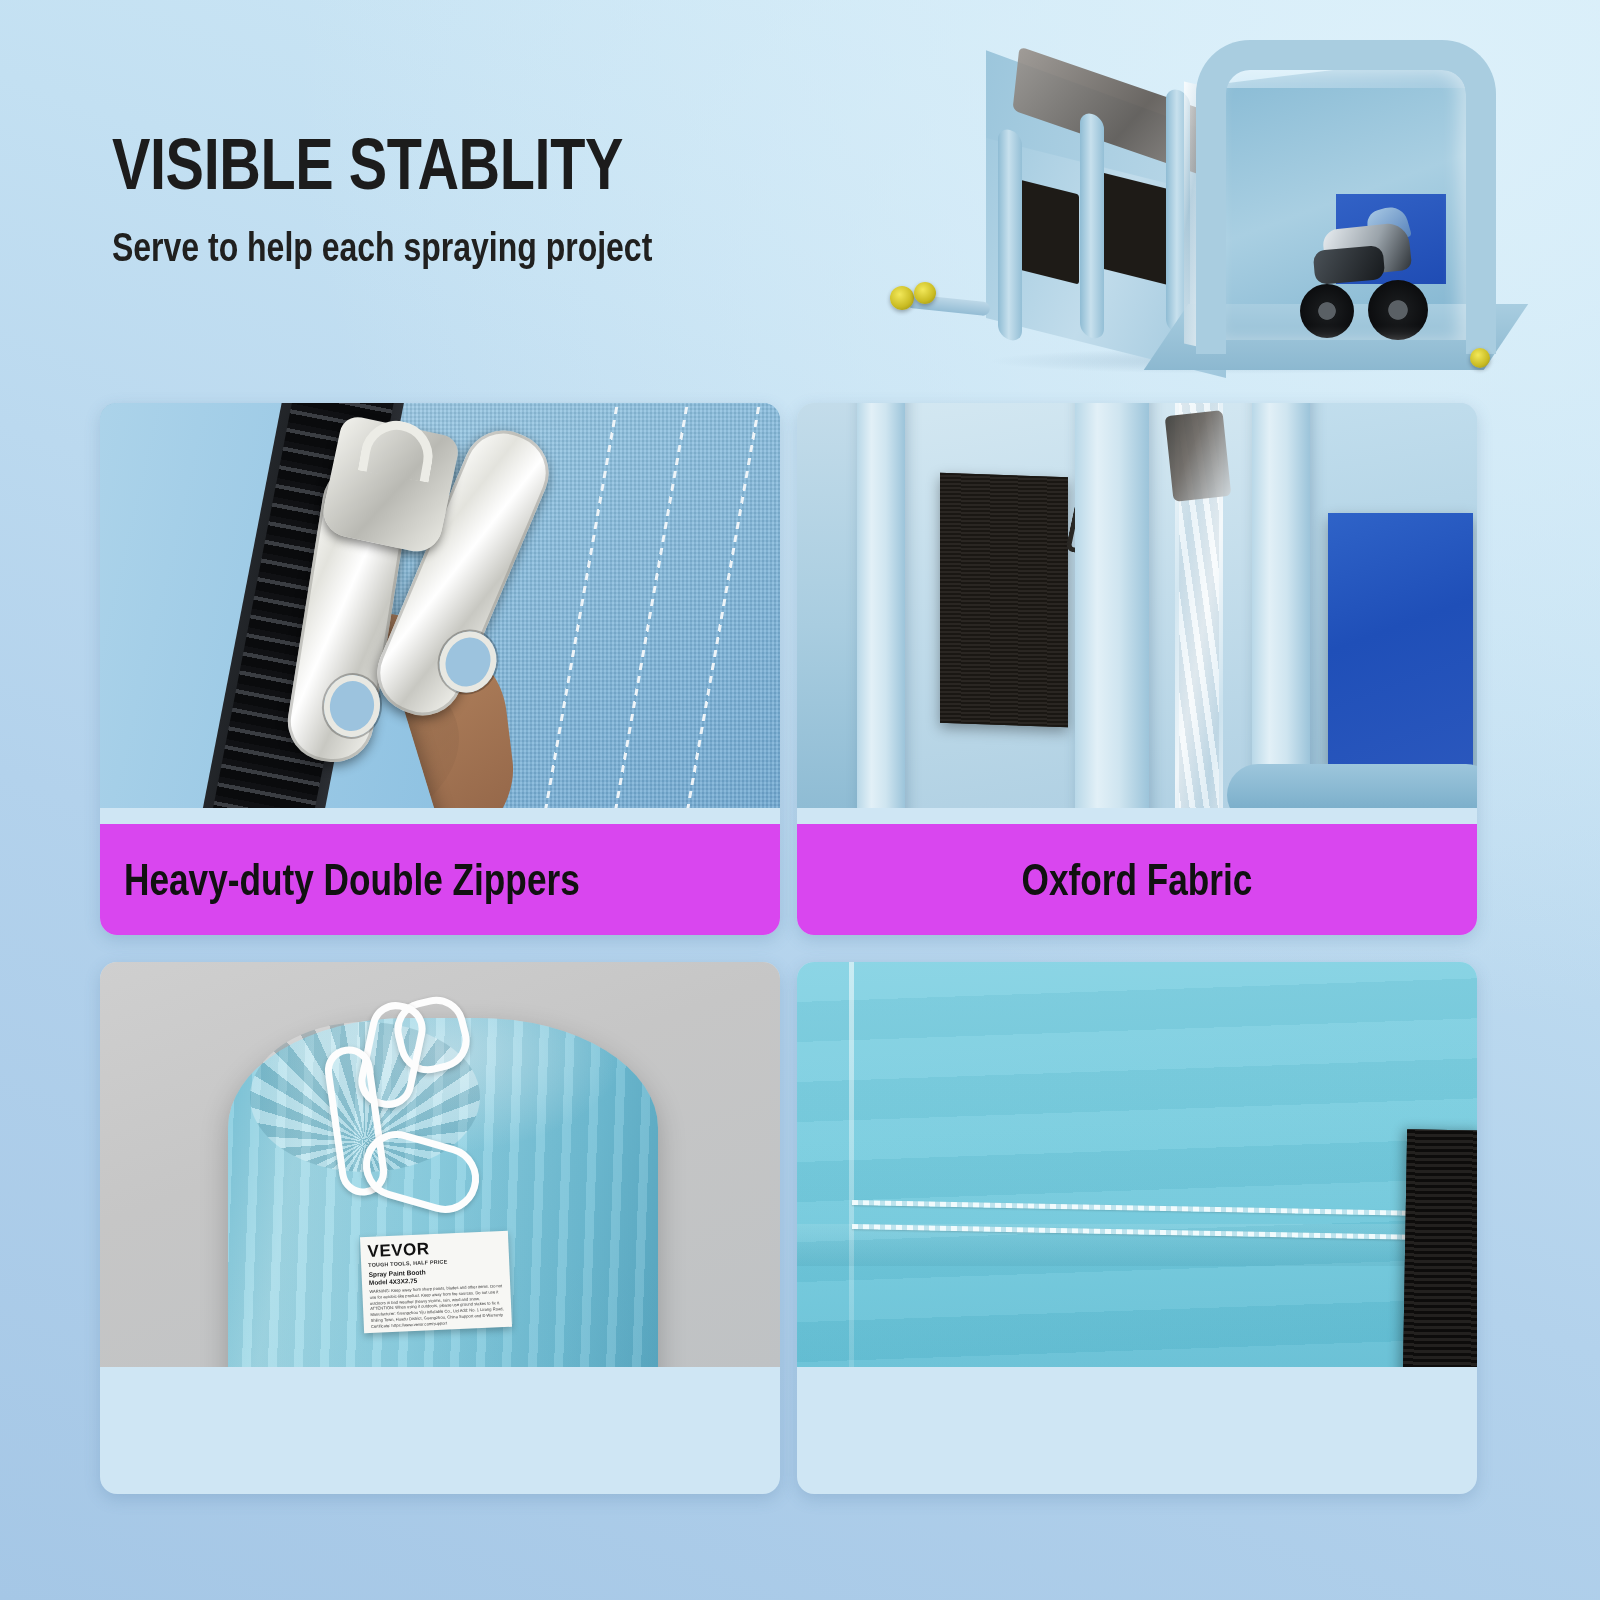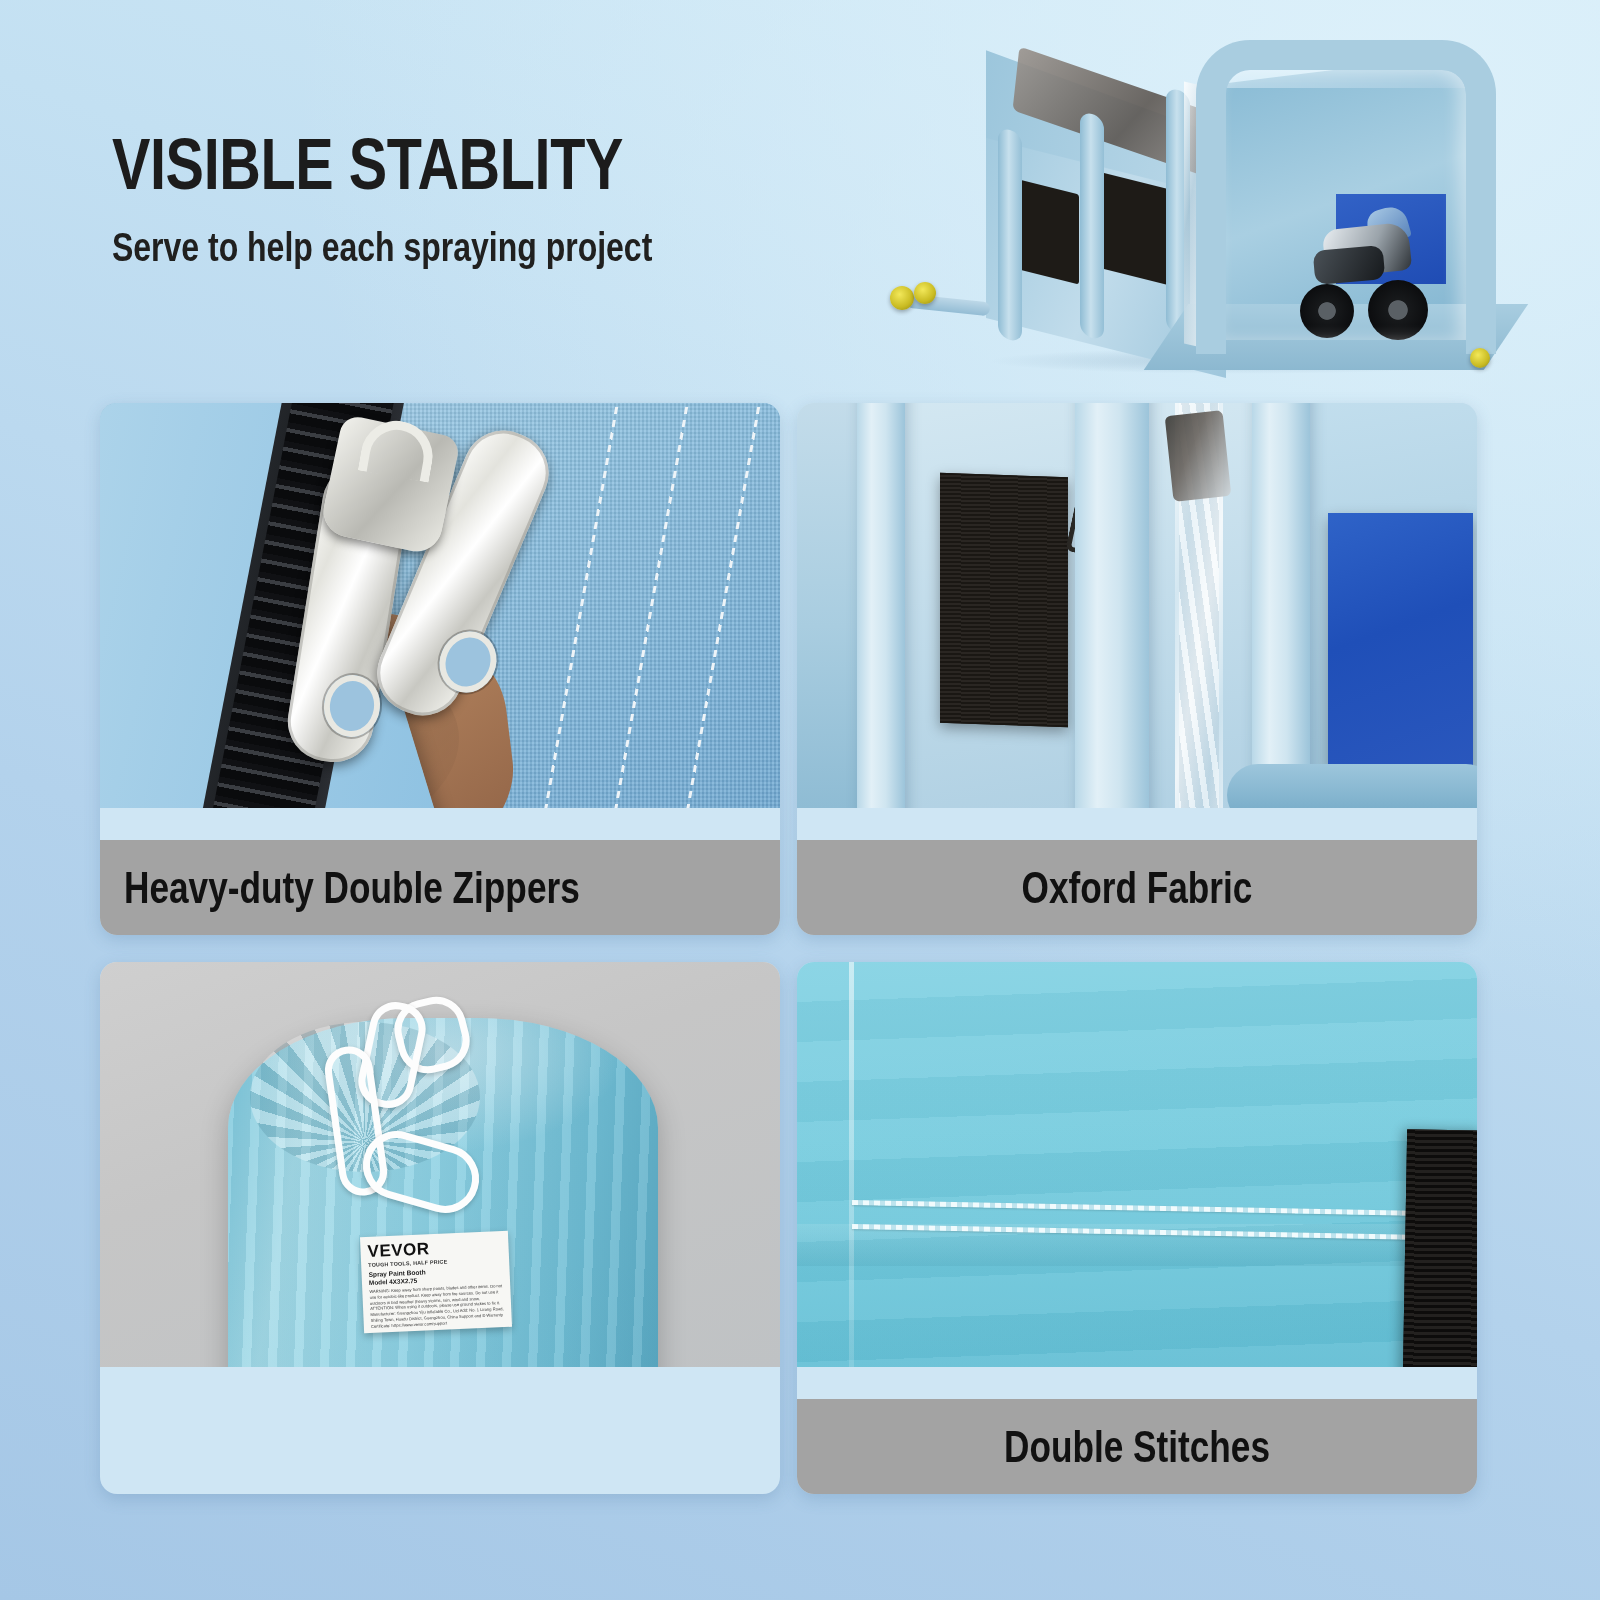--- a/index.html
+++ b/index.html
@@ -43,22 +43,22 @@
     background:#cfe6f4;
     box-shadow:0 5px 16px rgba(70,110,150,0.22);
   }
   .card.c0 { left:0;   top:0; }
   .card.c1 { left:697px; top:0; }
   .card.c2 { left:0;   top:559px; }
   .card.c3 { left:697px; top:559px; }
 
   .photo { position:absolute; left:0; top:0; right:0; height:405px; overflow:hidden; }
   .caption {
-    position:absolute; left:0; right:0; bottom:0; height:95px;
-    background:#a3a3a3; display:flex; align-items:center;
+    position:absolute; left:0; right:0; bottom:0; height:111px;
+    background:#d946ef; display:flex; align-items:center;
   }
   .caption-text {
     font-size:44px; font-weight:700; color:#111; white-space:nowrap;
     transform:scaleX(0.80); transform-origin:center center; width:100%;
     text-align:center;
   }
   .cap-left .caption-text { text-align:left; padding-left:30px; transform-origin:left center; }
 
   
   .ph-zip { background:linear-gradient(160deg,#8fc4e2 0%,#7ab4da 45%,#6aa7d2 100%); }
@@ -493,18 +493,15 @@
   <div class="card c3">
     <div class="photo ph-st">
       <div class="stWrink"></div>
       <div class="stEdge"></div>
       <div class="stHem"></div>
       <div class="stitchrow s1"></div>
       <div class="stitchrow s2"></div>
       <div class="velcroSeam"></div>
       <div class="velcro"></div>
     </div>
-    <div class="caption">
-      <div class="caption-text">Double Stitches</div>
-    </div>
   </div>
 
 </div>
 
 </body></html>

